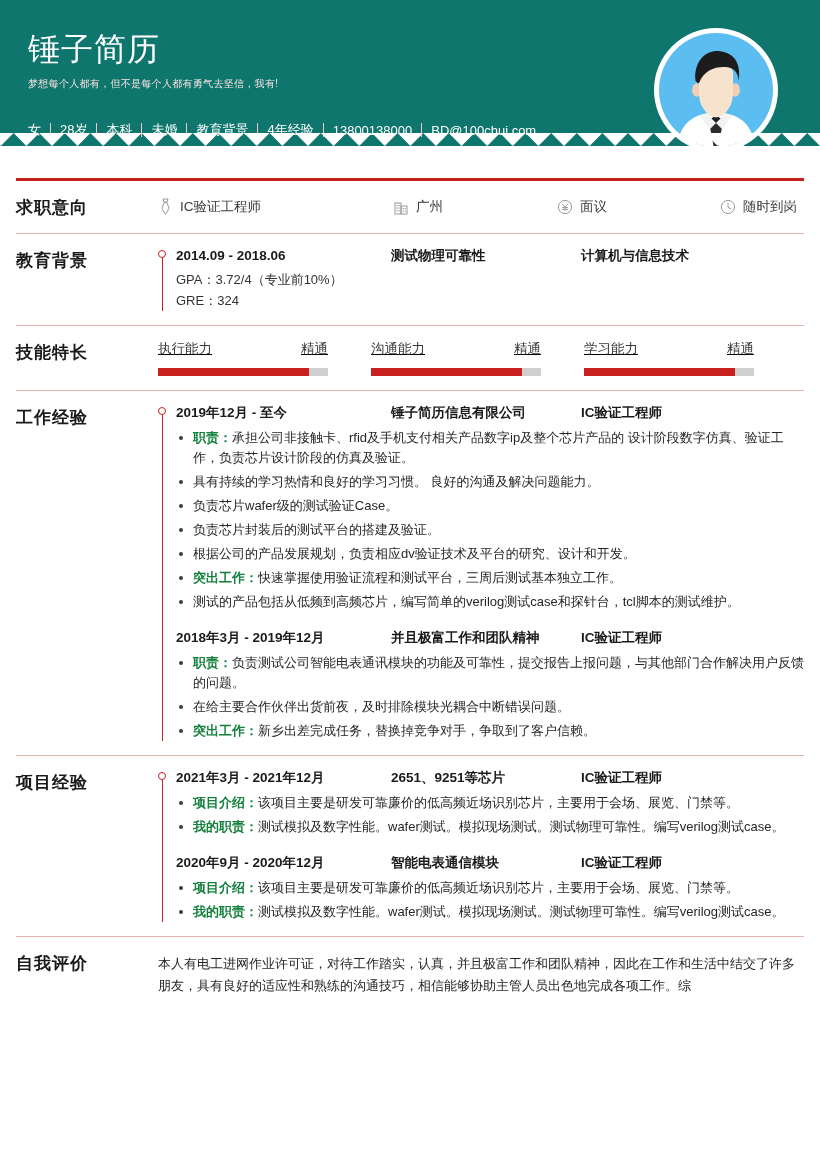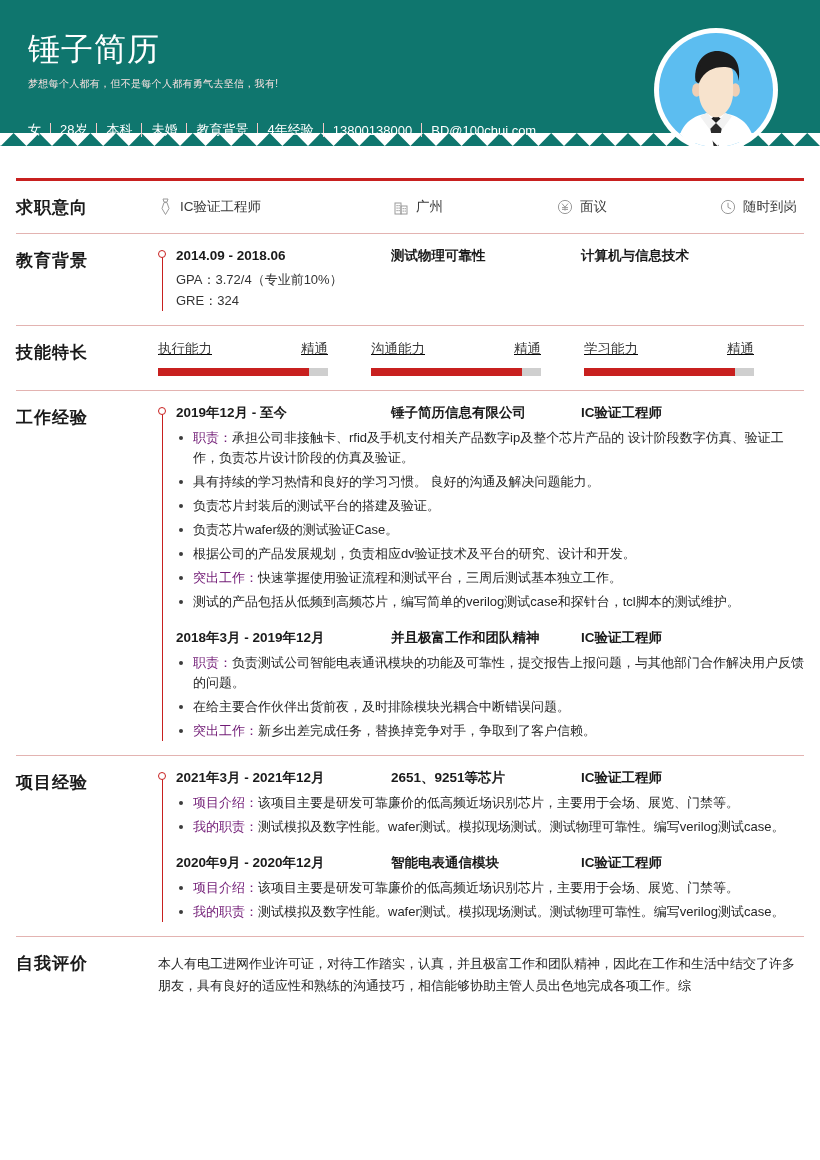--- a/index.html
+++ b/index.html
@@ -200,21 +200,21 @@
   ul.bullets li::before {
     content: "";
     position: absolute;
     left: 3px;
     top: 8px;
     width: 4px;
     height: 4px;
     border-radius: 50%;
     background: #3c3c3c;
   }
-  .b { font-weight: normal; color: #701a75; }
+  .b { font-weight: bold; color: #15803d; }
 
   
   .skills {
     display: flex;
     padding-top: 2px;
     text-decoration: underline;
   }
   .skill { width: 213px; flex: none; }
   .skill-top {
     display: flex;
@@ -422,22 +422,22 @@
           <div class="tl-dot"></div>
           <div class="entry">
             <div class="entry-head">
               <div class="eh-date">2019年12月 - 至今</div>
               <div class="eh-org">锤子简历信息有限公司</div>
               <div class="eh-role">IC验证工程师</div>
             </div>
             <ul class="bullets">
               <li><span class="b">职责：</span><span>承担公司非接触卡、rfid及手机支付相关产品数字ip及整个芯片产品的 设计阶段数字仿真、验证工作，负责芯片设计阶段的仿真及验证。</span></li>
               <li><span>具有持续的学习热情和良好的学习习惯。 良好的沟通及解决问题能力。</span></li>
+              <li><span>负责芯片wafer级的测试验证Case。</span></li>
               <li><span>负责芯片封装后的测试平台的搭建及验证。</span></li>
-              <li><span>负责芯片wafer级的测试验证Case。</span></li>
               <li><span>根据公司的产品发展规划，负责相应dv验证技术及平台的研究、设计和开发。</span></li>
               <li><span class="b">突出工作：</span><span>快速掌握使用验证流程和测试平台，三周后测试基本独立工作。</span></li>
               <li><span>测试的产品包括从低频到高频芯片，编写简单的verilog测试case和探针台，tcl脚本的测试维护。</span></li>
             </ul>
           </div>
           <div class="entry">
             <div class="entry-head">
               <div class="eh-date">2018年3月 - 2019年12月</div>
               <div class="eh-org">并且极富工作和团队精神</div>
               <div class="eh-role">IC验证工程师</div>

